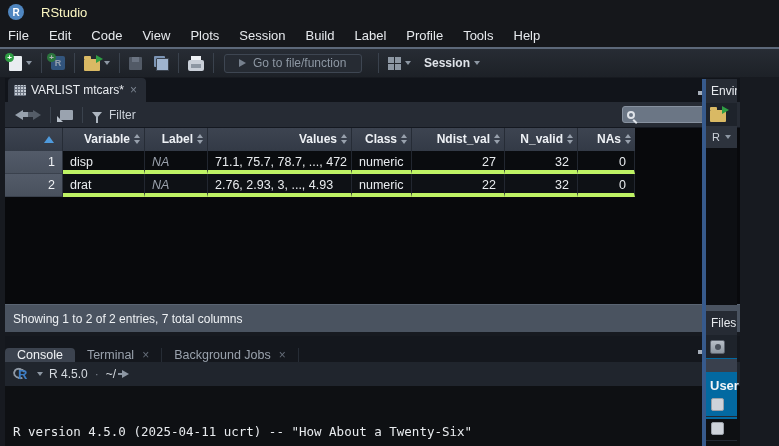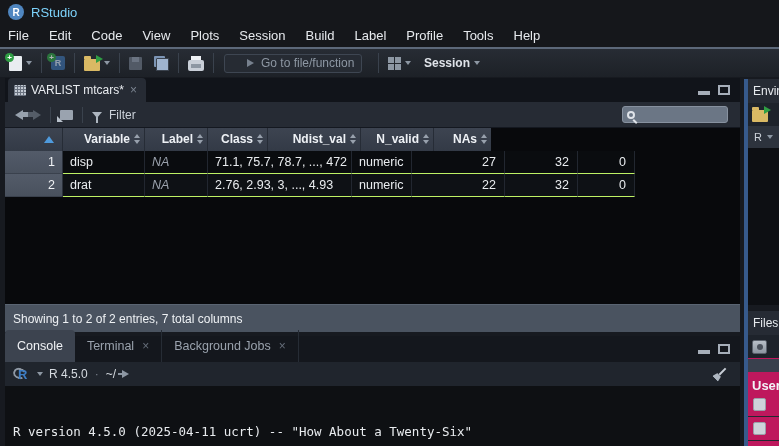--- a/index.html
+++ b/index.html
@@ -1,21 +1,21 @@
 <!DOCTYPE html>
 <html><head>
 <meta charset="utf-8">
 <style>
   * { margin:0; padding:0; box-sizing:border-box; }
   html,body { width:779px; height:446px; overflow:hidden; }
   body { font-family:"Liberation Sans", sans-serif; background:#15171b; position:relative; }
 
   .titlebar { position:absolute; left:0; top:0; width:779px; height:24px; background:#15171b; display:flex; align-items:center; padding-left:8px; }
   .app-logo { width:16px; height:16px; border-radius:50%; background:#4f86c0; color:#fff; font-size:10px; font-weight:bold; display:flex; align-items:center; justify-content:center; }
-  .app-title { color:#7dd3fc; font-size:13px; margin-left:7px; }
+  .app-title { color:#fef9c3; font-size:13px; margin-left:17px; }
 
   .menubar { position:absolute; left:0; top:24px; width:779px; height:23px; background:#15171b; display:flex; align-items:center; padding-left:8px; }
   .menu-item { color:#e6e9ed; font-size:13px; padding:3px 10px 4px 10px; cursor:default; }
   .menu-item:first-child { padding-left:0; }
 
   .main-toolbar { position:absolute; left:0; top:47px; width:779px; height:30px; border-top:2px solid #5c6879; background:linear-gradient(#272c34,#1d2127); display:flex; align-items:center; padding-left:6px; }
   .tb-sep { width:1px; height:20px; background:#3a424d; margin:0 6px; }
   .caret { width:0; height:0; border-left:3.5px solid transparent; border-right:3.5px solid transparent; border-top:4px solid #8d97a3; margin-left:4px; }
   .icon-btn { display:flex; align-items:center; padding:2px 3px; }
 
@@ -27,21 +27,21 @@
   .ic-folder .garrow { position:absolute; right:-3px; top:-4px; width:0; height:0; border-top:4px solid transparent; border-bottom:4px solid transparent; border-left:7px solid #2f9e44; }
   .ic-save { width:13px; height:13px; background:#525a66; border-radius:1px; position:relative; }
   .ic-save:before { content:""; position:absolute; left:3px; top:0; width:7px; height:5px; background:#6b7482; }
   .ic-saveall { width:15px; height:15px; position:relative; }
   .ic-saveall:before { content:""; position:absolute; left:0; top:0; width:11px; height:11px; background:#7c95b5; border-radius:1px; }
   .ic-saveall:after { content:""; position:absolute; right:0; bottom:0; width:11px; height:11px; background:#9fb4cf; border-radius:1px; border:1px solid #3a424d; }
   .ic-print { width:16px; height:11px; background:#c9cfd8; border-radius:2px; position:relative; margin-top:4px; }
   .ic-print:before { content:""; position:absolute; left:3px; top:-4px; width:10px; height:4px; background:#eef1f4; }
   .ic-print:after { content:""; position:absolute; left:3px; top:4px; width:10px; height:4px; background:#8d97a3; }
 
-  .goto-box { display:flex; align-items:center; width:138px; height:19px; background:#262b33; border:1px solid #3e4652; border-radius:3px; margin:0 4px; padding:0 22px; }
+  .goto-box { display:flex; align-items:center; width:138px; height:19px; background:#262b33; border:1px solid #3e4652; border-radius:3px; margin:0 4px; padding:0 14px; }
   .goto-arrow { width:0; height:0; border-top:4px solid transparent; border-bottom:4px solid transparent; border-left:7px solid #77818e; margin-right:7px; }
   .goto-box input { background:transparent; border:none; outline:none; color:#8d97a3; font-size:12px; width:100px; font-family:"Liberation Sans",sans-serif; }
   .goto-box input::placeholder { color:#8d97a3; opacity:1; }
 
   .ic-grid { width:13px; height:13px; display:grid; grid-template-columns:6px 6px; grid-template-rows:6px 6px; gap:1px; }
   .ic-grid span { background:#8d97a3; }
   .addins-label { color:#dfe3e9; font-size:12px; font-weight:bold; margin-left:10px; }
 
   .workspace { position:absolute; left:0; top:77px; width:779px; height:369px; background:#171a20;padding-left:17px; }
 
@@ -75,57 +75,57 @@
   .hdr-row { position:absolute; left:0; top:0; height:23px; width:630px; display:flex; }
   .hdr-cell { position:relative; background:linear-gradient(#3d4451,#333a46); border-right:1px solid #262c36; color:#eef1f5; font-size:12px; font-weight:bold; padding:4px 14px 0 7px; white-space:nowrap; overflow:hidden;text-align:right; }
   .sort-both { position:absolute; right:4px; top:6px; }
   .sort-both i { display:block; width:0; height:0; border-left:3.5px solid transparent; border-right:3.5px solid transparent; }
   .sort-both .up { border-bottom:4px solid #98a1ad; margin-bottom:2px; }
   .sort-both .dn { border-top:4px solid #98a1ad; }
   .sort-asc-active { position:absolute; right:8px; top:8px; width:0; height:0; border-left:5px solid transparent; border-right:5px solid transparent; border-bottom:7px solid #4f9bdd; }
 
   .data-row { position:absolute; left:0; height:23px; width:630px; display:flex; }
   .num-cell { background:linear-gradient(#535b69,#49515e); border-right:1px solid #2b313b; border-bottom:1px solid #3a414d; color:#f0f2f5; font-size:12.5px; text-align:right; padding:4px 7px 0 0; }
-  .data-cell { border-right:1px solid #222730; border-bottom:1px solid #bef264; color:#e9ecef; font-size:12.5px; padding:4px 6px 0 7px; white-space:nowrap; overflow:hidden; }
+  .data-cell { border-right:1px solid #222730; border-bottom:4px solid #bef264; color:#e9ecef; font-size:12.5px; padding:4px 6px 0 7px; white-space:nowrap; overflow:hidden; }
   .cell-na { font-style:italic; color:#9aa1ac; }
   .cell-num { text-align:right; padding-right:8px; }
   .row-a .data-cell { background:#0a0c0f; }
   .row-b .data-cell { background:#0e1115; }
 
   .src-status { position:absolute; left:0; bottom:0; width:735px; height:28px; background:#4a5360; border-top:1px solid #5a6472; color:#eef1f4; font-size:12px; padding:7px 0 0 8px; }
 
   
   .console-pane { position:absolute; left:5px; top:259px; width:735px; height:110px; background:#0e1013; }
   .con-tabstrip { position:relative; height:26px; background:#14171d; display:flex; align-items:flex-end; }
-  .con-tab { height:32px; display:flex; align-items:center; padding:0 12px; color:#9aa2ad; font-size:12.5px; border-right:1px solid #262c35; }
+  .con-tab { height:14px; display:flex; align-items:center; padding:0 12px; color:#9aa2ad; font-size:12.5px; border-right:1px solid #262c35; }
   .con-tab.active { background:#3c434f; border-radius:4px 4px 0 0; color:#f0f2f5; border-right:none; }
   .con-tab .tab-close { margin-left:8px; color:#666e7a; }
   .con-toolbar { position:relative; height:24px; background:#20252d; display:flex; align-items:center; padding-left:8px; }
   .ic-rlogo { position:relative; width:17px; height:17px; margin-right:3px; }
   .ic-rlogo .ring { position:absolute; left:0; top:2px; width:13px; height:11px; border:2.5px solid #8e98a4; border-radius:50%; border-right-color:transparent; transform:rotate(20deg); }
   .ic-rlogo .rletter { position:absolute; left:5px; top:1px; color:#3d7dc4; font-weight:bold; font-size:13px; }
   .con-ver { color:#d6dbe1; font-size:12px; margin-left:6px; }
   .con-dot { color:#79818d; font-size:12px; margin:0 7px; }
   .con-path { color:#d6dbe1; font-size:12px; margin-right:6px; }
   .ic-fwd-arrow { width:0; height:0; border-top:4px solid transparent; border-bottom:4px solid transparent; border-left:7px solid #8d97a3; position:relative; }
   .ic-fwd-arrow:before { content:""; position:absolute; right:7px; top:-1px; width:4px; height:2px; background:#8d97a3; }
   .ic-broom { position:absolute; right:12px; top:4px; width:16px; height:16px; transform:rotate(45deg); }
   .ic-broom .handle { position:absolute; left:7px; top:0; width:2px; height:9px; background:#c8ced6; }
   .ic-broom .head { position:absolute; left:4px; top:9px; width:8px; height:6px; background:#aeb6c0; clip-path:polygon(20% 0,80% 0,100% 100%,0 100%); }
   .con-output { padding:6px 0 0 8px; font-family:"DejaVu Sans Mono", monospace; font-size:12.5px; color:#e8ebee; line-height:16px; white-space:pre; }
 
   
-  .right-sidebar { position:absolute; left:741px; top:0; width:38px; height:369px; }
+  .right-sidebar { position:absolute; left:699px; top:0; width:38px; height:369px; }
   .blue-edge { position:absolute; left:3px; top:2px; width:4px; height:367px; background:#375a8c; }
   .env-pane { position:absolute; left:7px; top:2px; width:31px; height:226px; background:#0d0f13; }
   .pane-hdr { height:24px; background:#262b34; color:#e7eaee; font-size:12px; padding:5px 0 0 5px; white-space:nowrap; overflow:hidden; }
   .pane-toolbar { height:23px; background:#1e232b; display:flex; align-items:center; padding-left:4px; }
   .r-row { height:22px; background:#2d333d; color:#cdd3da; font-size:11px; display:flex; align-items:center; padding-left:6px; }
   .r-row .caret { margin-left:5px; }
-  .files-pane { position:absolute; left:7px; top:234px; width:31px; height:135px; background:#be185d; }
+  .files-pane { position:absolute; left:7px; top:234px; width:31px; height:108px; background:#0369a1; }
   .ic-cube { width:15px; height:14px; background:linear-gradient(#b8bfc8,#8d96a1); border-radius:2px; border:1px solid #5a616c; position:relative; }
   .ic-cube:after { content:""; position:absolute; left:4px; top:3px; width:6px; height:6px; border-radius:50%; background:#4a515c; }
   .files-grayband { height:13px; background:#39404d; margin-top:1px; }
   .files-user { color:#f2f4f7; font-size:13px; font-weight:bold; padding:6px 0 0 4px; }
   .file-row { height:24px; border-bottom:1px solid #232831; display:flex; align-items:center; padding-left:5px; }
   .checkbox { width:13px; height:13px; background:#ced3da; border:1px solid #9aa0a9; border-radius:2px; }
 </style>
 </head>
 <body>
 
@@ -237,20 +237,27 @@
               <i class="dn"></i>
             </span>
         </div>
         <div class="hdr-cell" style="width:63px;">
           <span>Label</span>
           <span class="sort-both">
               <i class="up"></i>
               <i class="dn"></i>
             </span>
         </div>
+        <div class="hdr-cell" style="width:144px;">
+          <span>Values</span>
+          <span class="sort-both">
+              <i class="up"></i>
+              <i class="dn"></i>
+            </span>
+        </div>
         <div class="hdr-cell" style="width:60px;">
           <span>Class</span>
           <span class="sort-both">
               <i class="up"></i>
               <i class="dn"></i>
             </span>
         </div>
         <div class="hdr-cell" style="width:93px;">
           <span>Ndist_val</span>
           <span class="sort-both">

